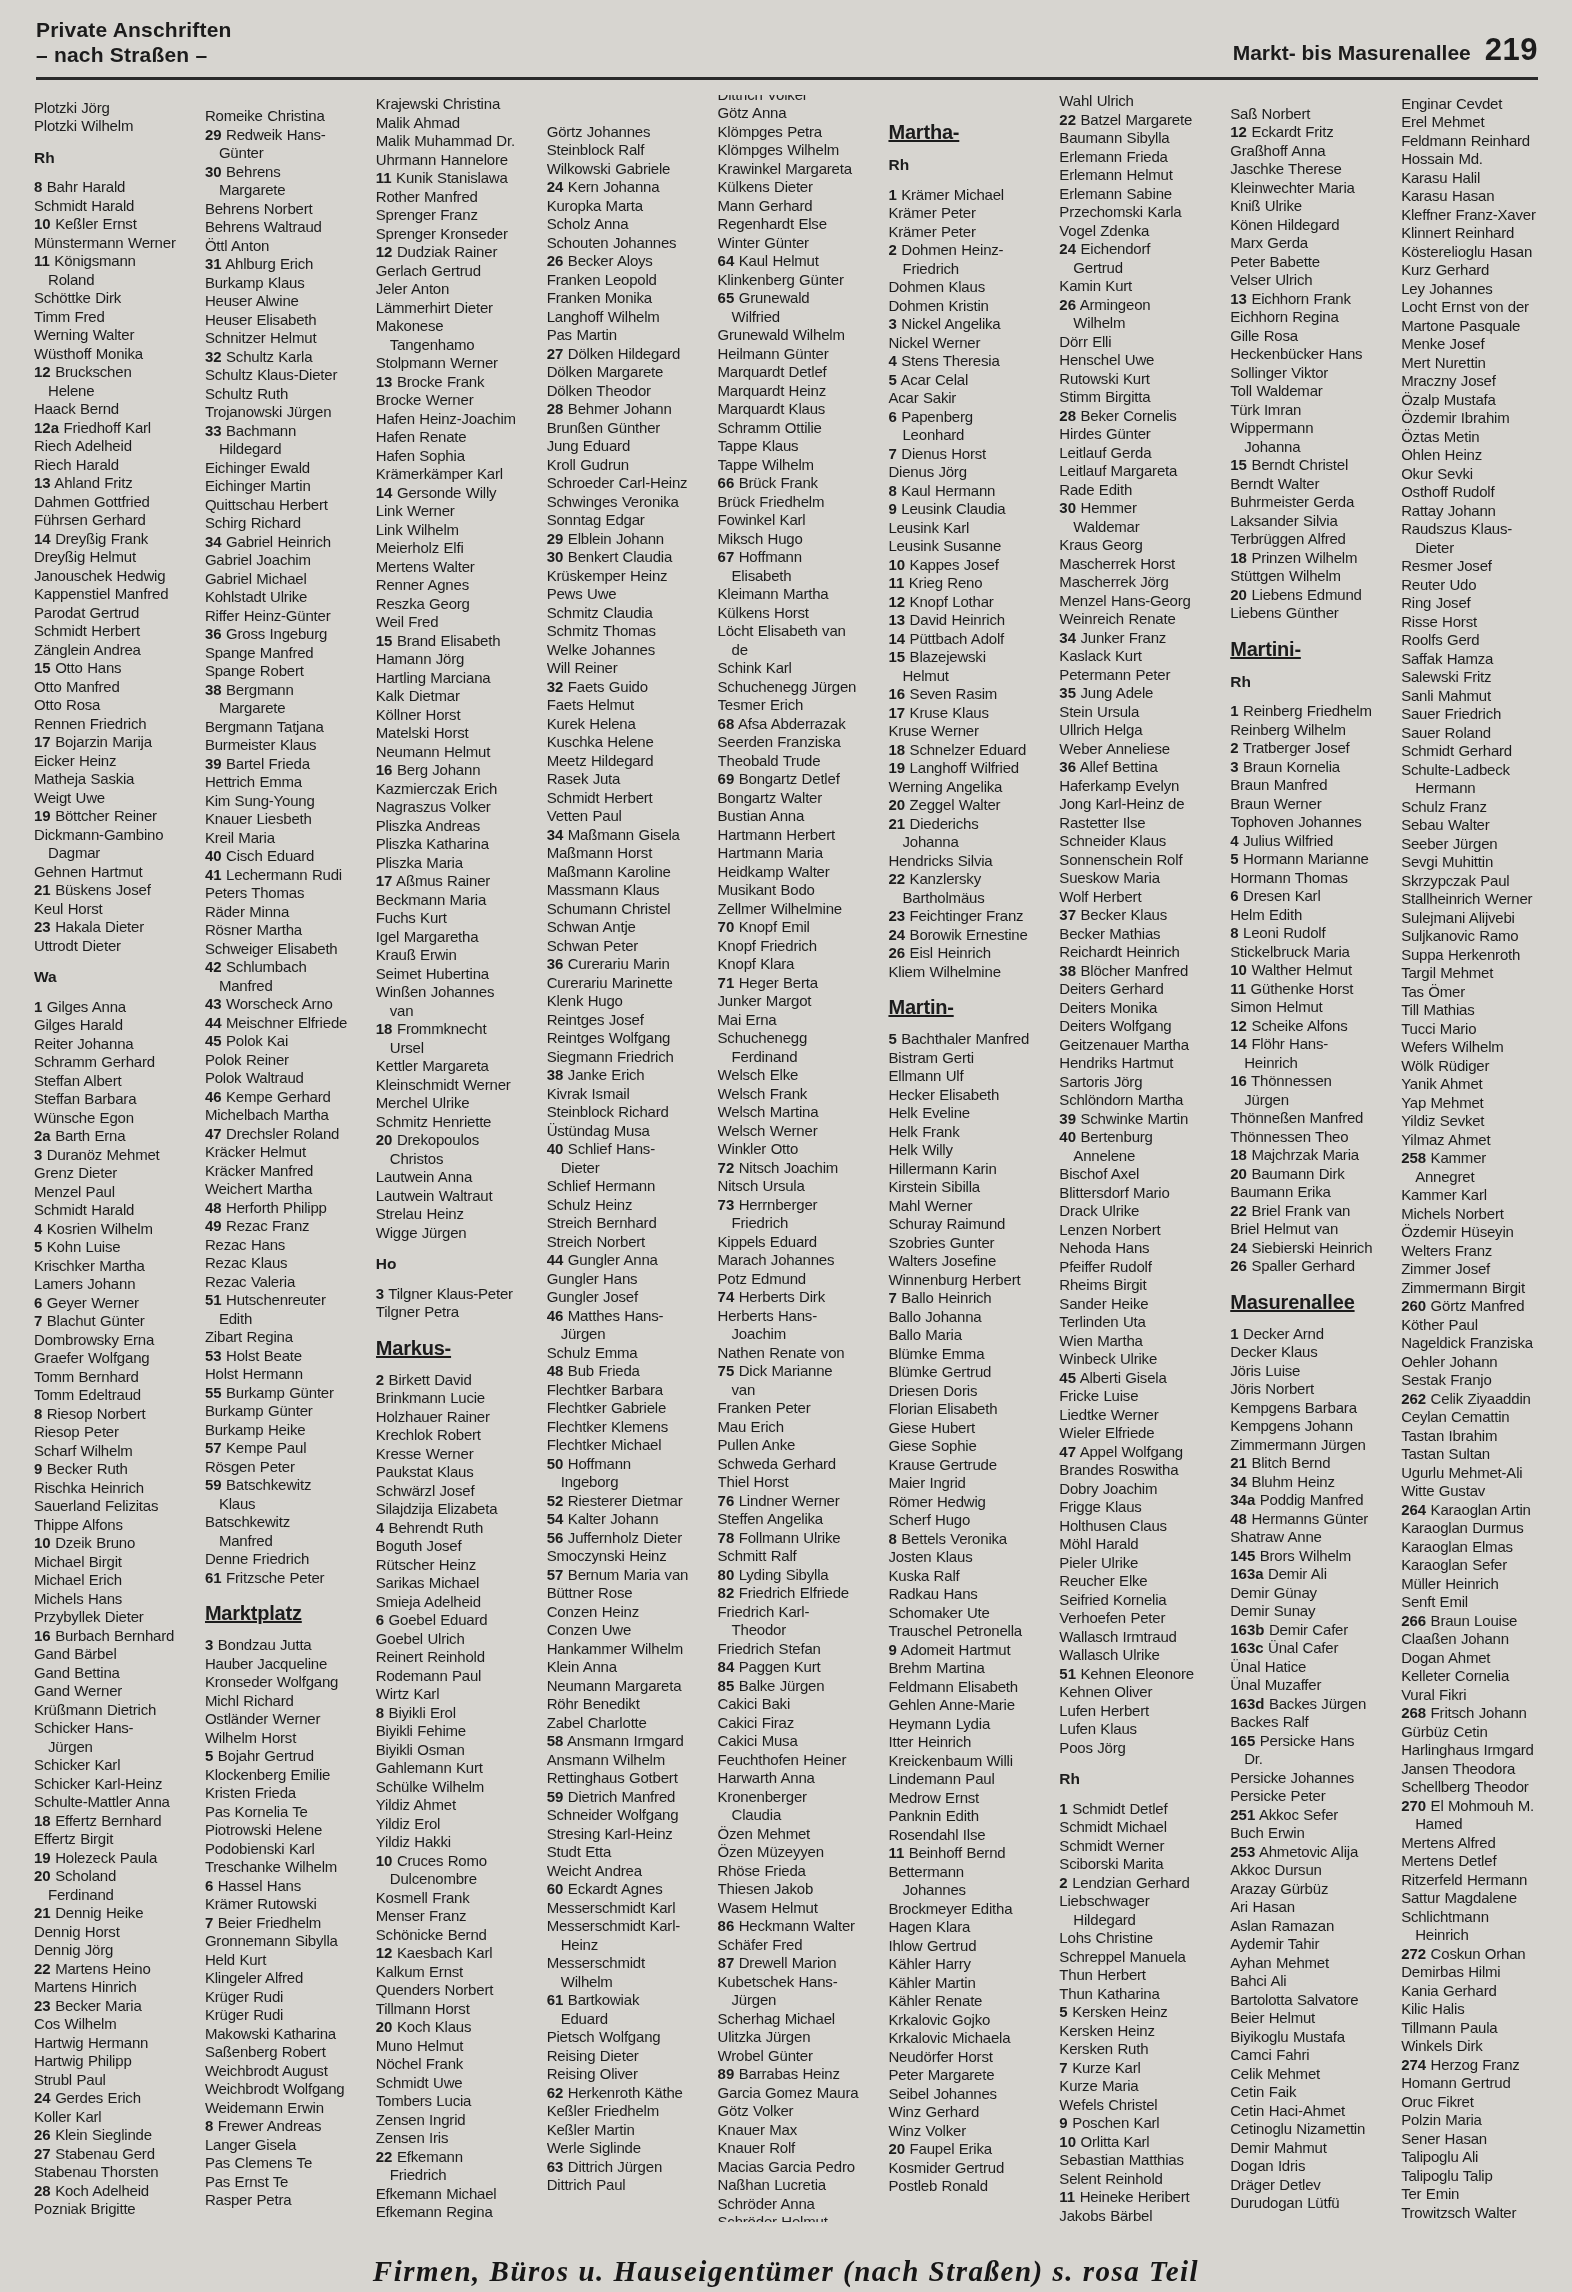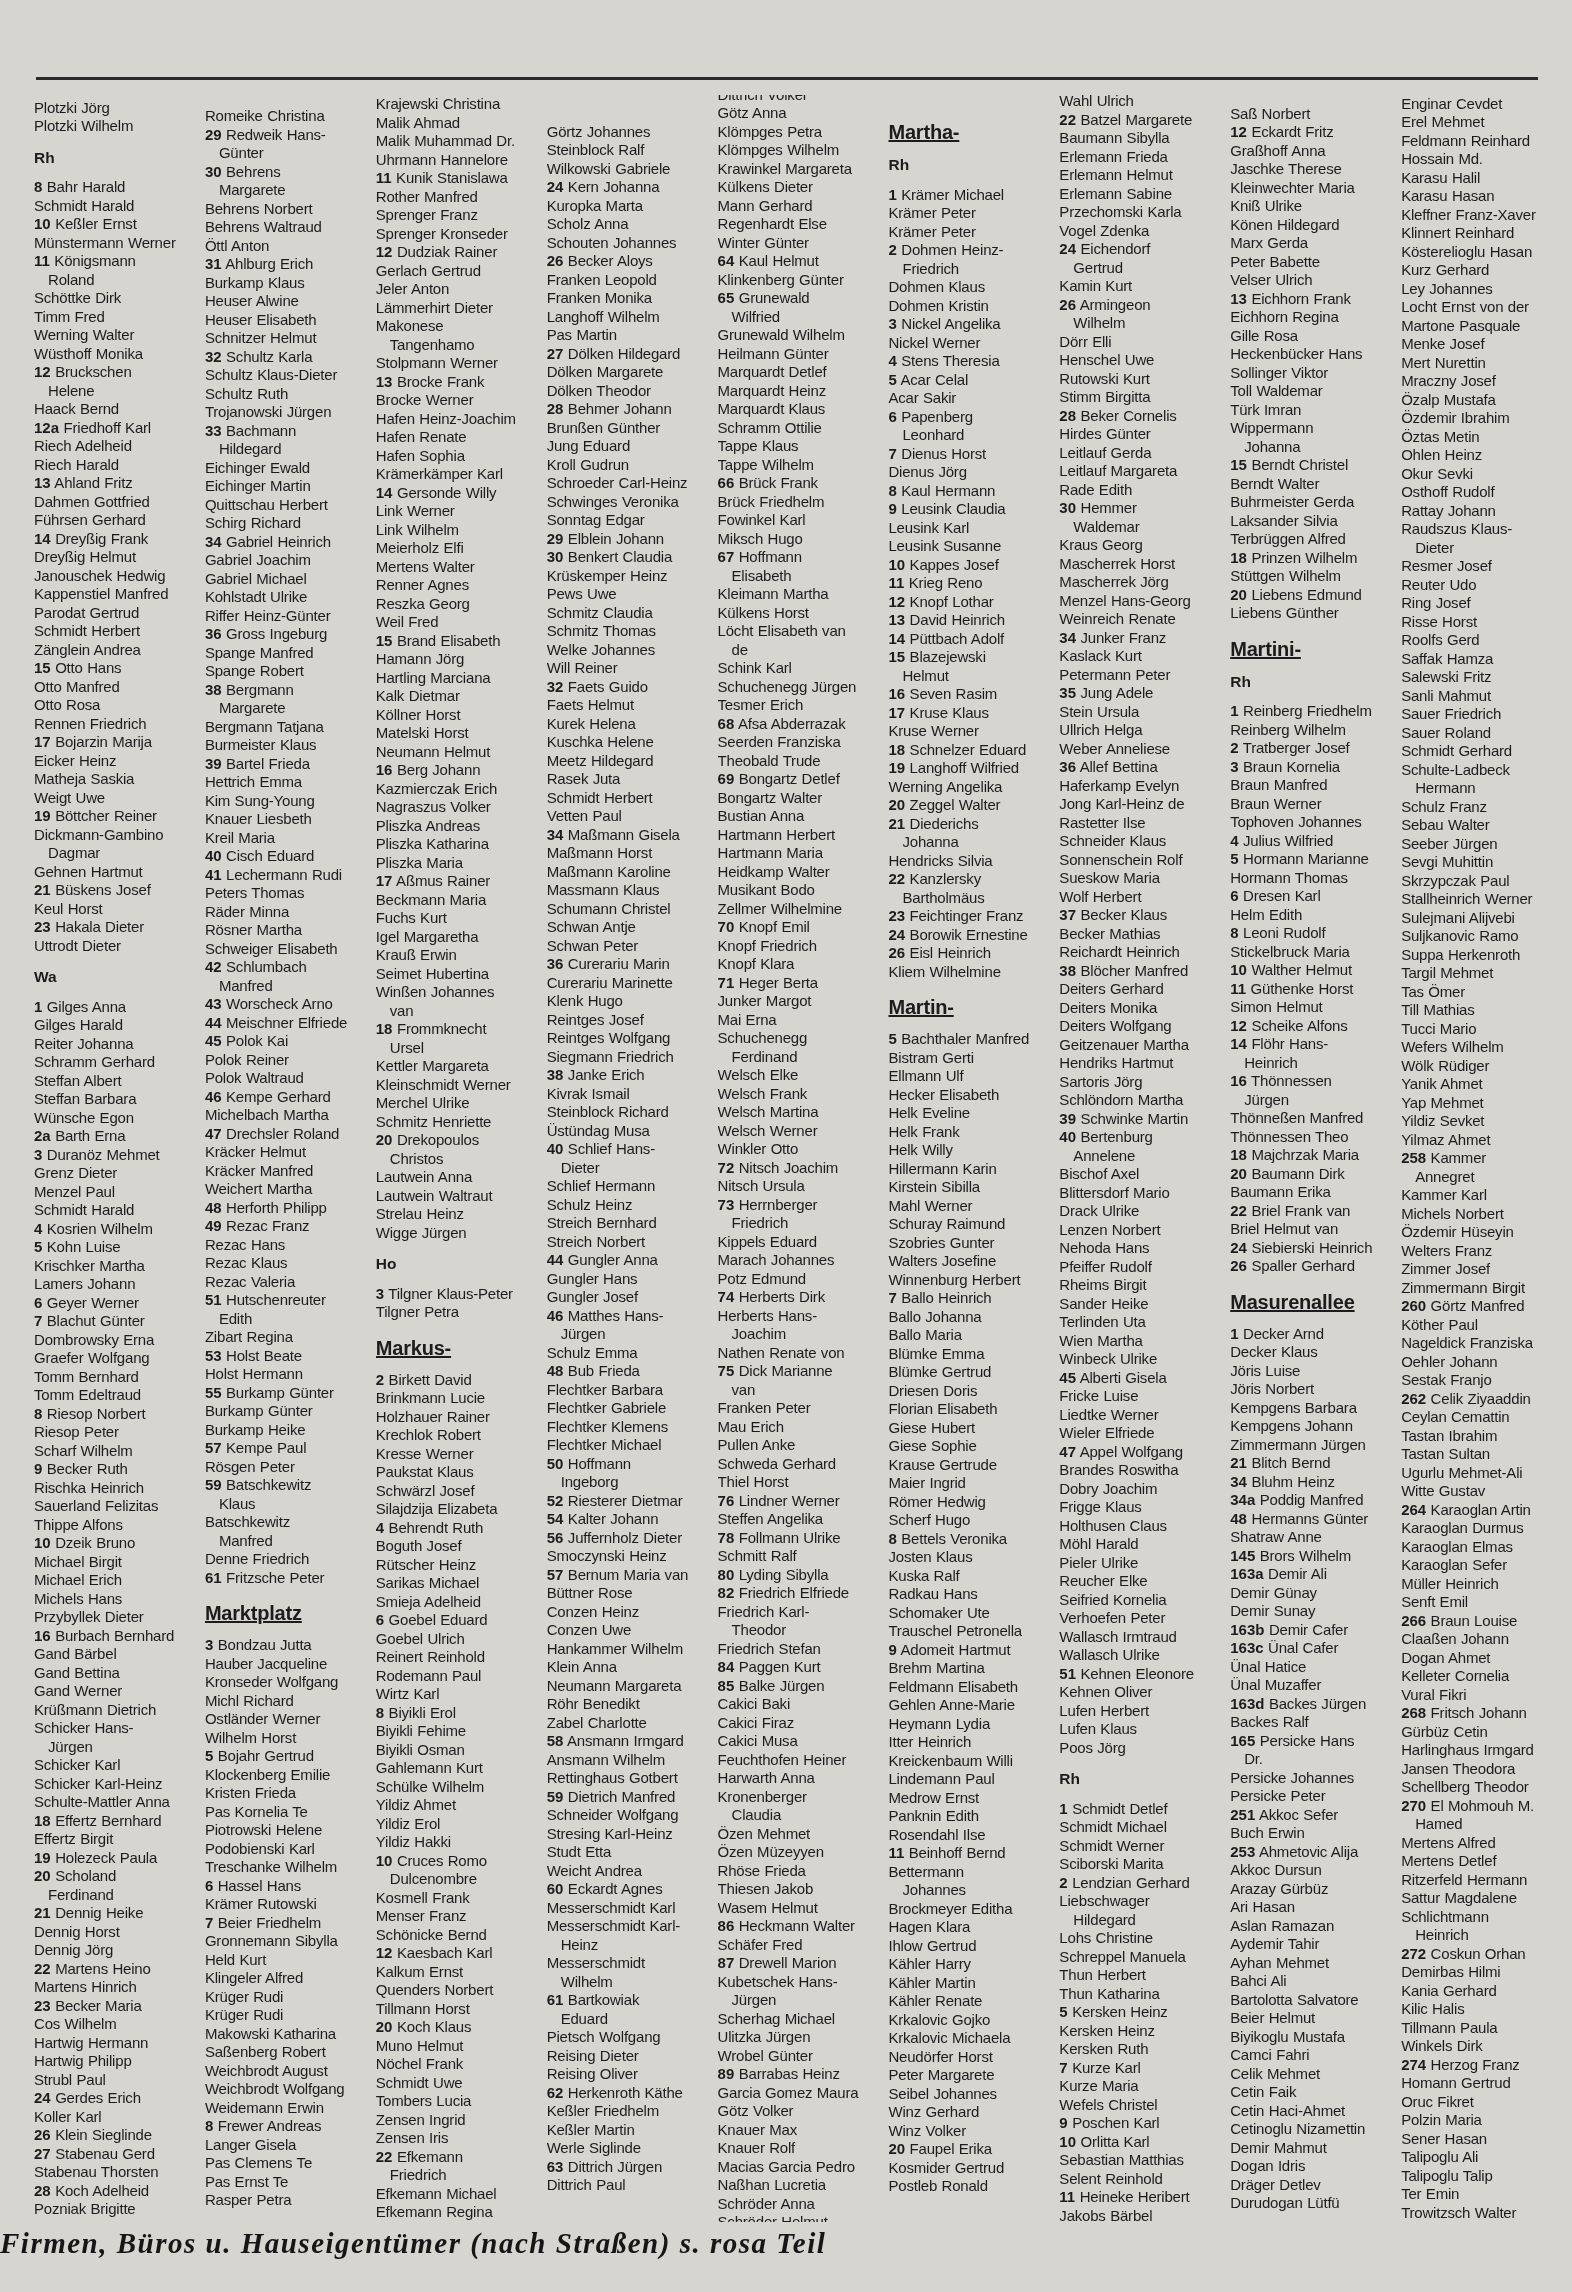--- a/index.html
+++ b/index.html
@@ -39,33 +39,43 @@
   .street-header{
     font-size:20px;font-weight:bold;line-height:22px;
     margin:15px 0 12px;letter-spacing:-0.2px;text-decoration:underline;
   }
   .district-header{
     font-size:15.5px;font-weight:bold;line-height:18.5px;
     margin:13px 0 11px;
   }
   .col > :first-child{margin-top:0;}
   .page-footer{
-    position:absolute;left:0;right:0;bottom:32px;
-    text-align:left;
+    position:absolute;left:0;right:0;bottom:4px;
+    text-align:center;
     font-family:"Liberation Serif", serif;
     font-style:italic;font-weight:bold;
     font-size:29px;letter-spacing:1.5px;
     color:#161616;
   }
 </style>
 </head>
 <body>
 
 <div class="page">
 
+  <div class="page-header">
+    <div class="hdr-left">
+      <div>Private Anschriften</div>
+      <div>– nach Straßen –</div>
+    </div>
+    <div class="hdr-right">
+      <span class="hdr-range">Markt- bis Masurenallee</span>
+      <span class="hdr-page">219</span>
+    </div>
+  </div>
 
   <div class="hdr-rule"></div>
 
   <div class="cols" id="cols">
       <div class="col">
         <div class="entry">Plotzki Jörg</div>
         <div class="entry">Plotzki Wilhelm</div>
         <div class="district-header">Rh</div>
         <div class="entry"><b>8</b> Bahr Harald</div>
         <div class="entry">Schmidt Harald</div>

